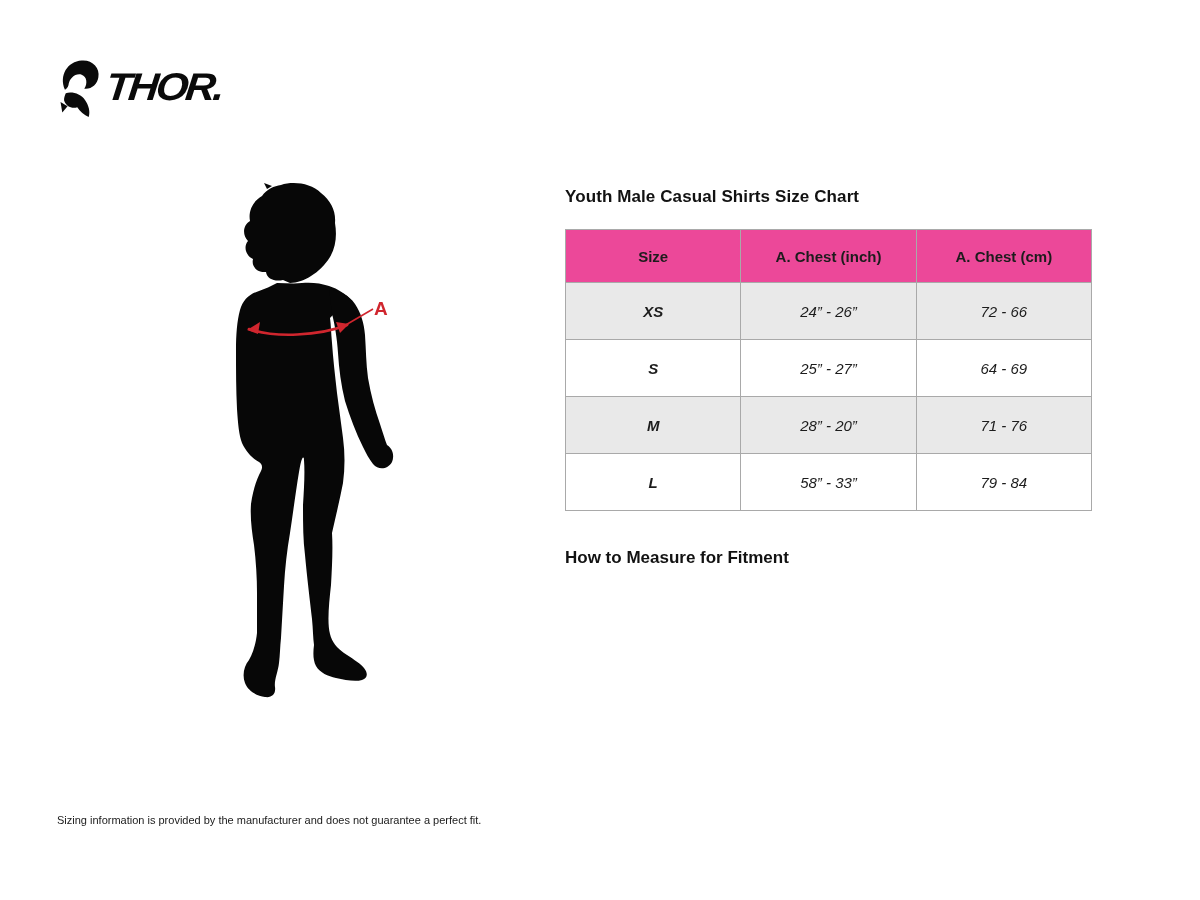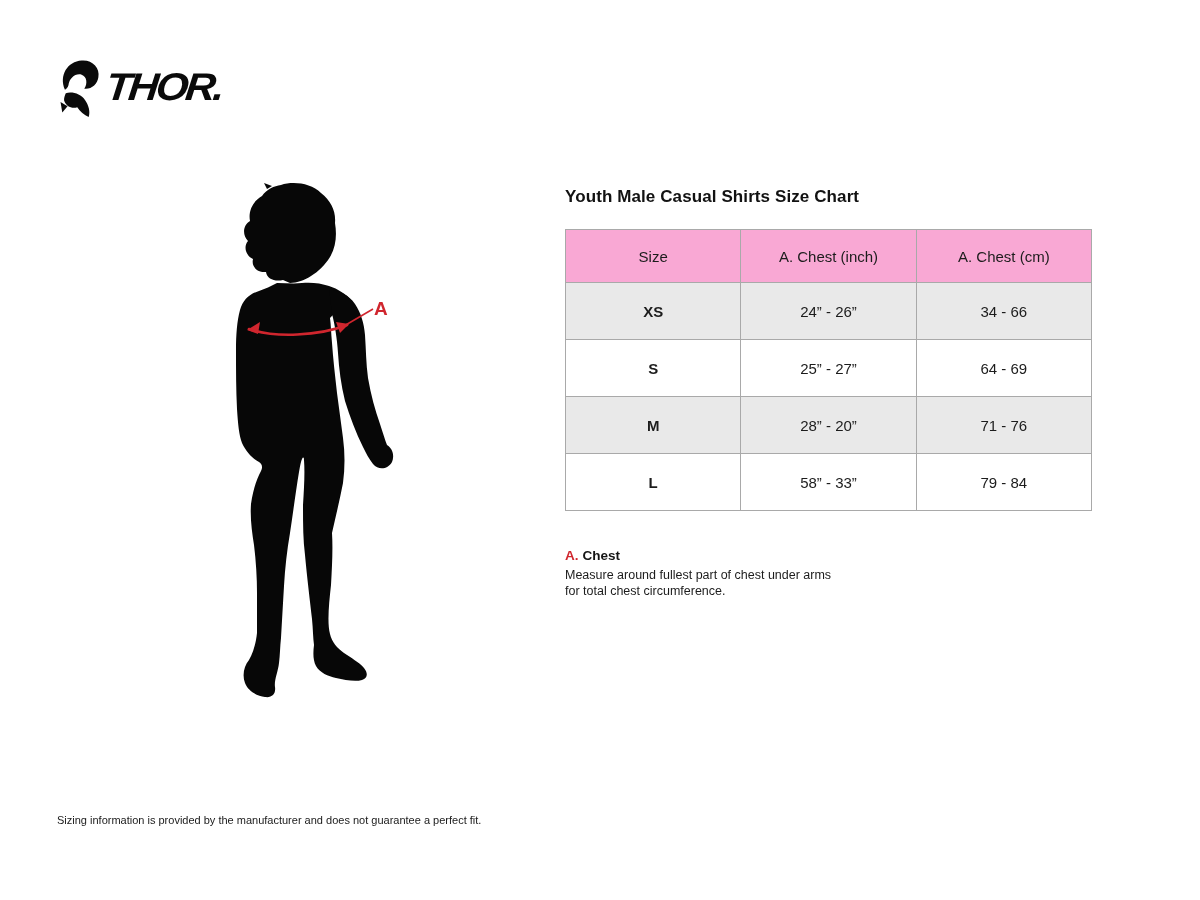--- a/index.html
+++ b/index.html
@@ -42,23 +42,23 @@
   }
   table.size-table {
     border-collapse: collapse; width: 527px; table-layout: fixed;
   }
   table.size-table th, table.size-table td {
     border: 1.6px solid #a9a9a9;
     text-align: center; vertical-align: middle;
     font-size: 15px; color: #1c1c1c;
   }
   table.size-table thead th {
-    height: 50px; background: #f9a8d4; font-weight: 400;
-  }
-  table.size-table tbody td { height: 54px; background: #ffffff; }
+    height: 50px; background: #ec4899; font-weight: 700;
+  }
+  table.size-table tbody td { height: 54px; background: #ffffff; font-style: italic; }
   table.size-table tbody tr:nth-child(odd) td { background: #e9e9e9; }
   td.size-col { font-weight: 700; }
 
   
   .measure { margin-top: 37px; }
   .measure-title {
     margin: 0; font-size: 17px; font-weight: 700; color: #121212;
   }
   .measure-item { margin-top: 16px; }
   .measure-item-head { font-size: 13.5px; font-weight: 700; color: #151515; }
@@ -187,47 +187,42 @@
         <tr>
           <th>Size</th>
           <th>A. Chest (inch)</th>
           <th>A. Chest (cm)</th>
         </tr>
       </thead>
       <tbody>
         <tr>
           <td class="size-col">XS</td>
           <td>24” - 26”</td>
-          <td>34 - 66</td>
+          <td>72 - 66</td>
         </tr>
         <tr>
           <td class="size-col">S</td>
           <td>25” - 27”</td>
           <td>64 - 69</td>
         </tr>
         <tr>
           <td class="size-col">M</td>
           <td>28” - 20”</td>
           <td>71 - 76</td>
         </tr>
         <tr>
           <td class="size-col">L</td>
           <td>58” - 33”</td>
           <td>79 - 84</td>
         </tr>
       </tbody>
     </table>
 
     <section class="measure">
-      <div class="measure-item">
-        <div class="measure-item-head">
-          <span class="measure-key">A.</span><span>Chest</span>
-        </div>
-        <p class="measure-desc">Measure around fullest part of chest under arms for total chest circumference.</p>
-      </div>
+      <h2 class="measure-title">How to Measure for Fitment</h2>
     </section>
   </main>
 
   <footer class="disclaimer">
     <div>Sizing information is provided by the manufacturer and does not guarantee a perfect fit.</div>
   </footer>
 
 </div>
 
 </body></html>

